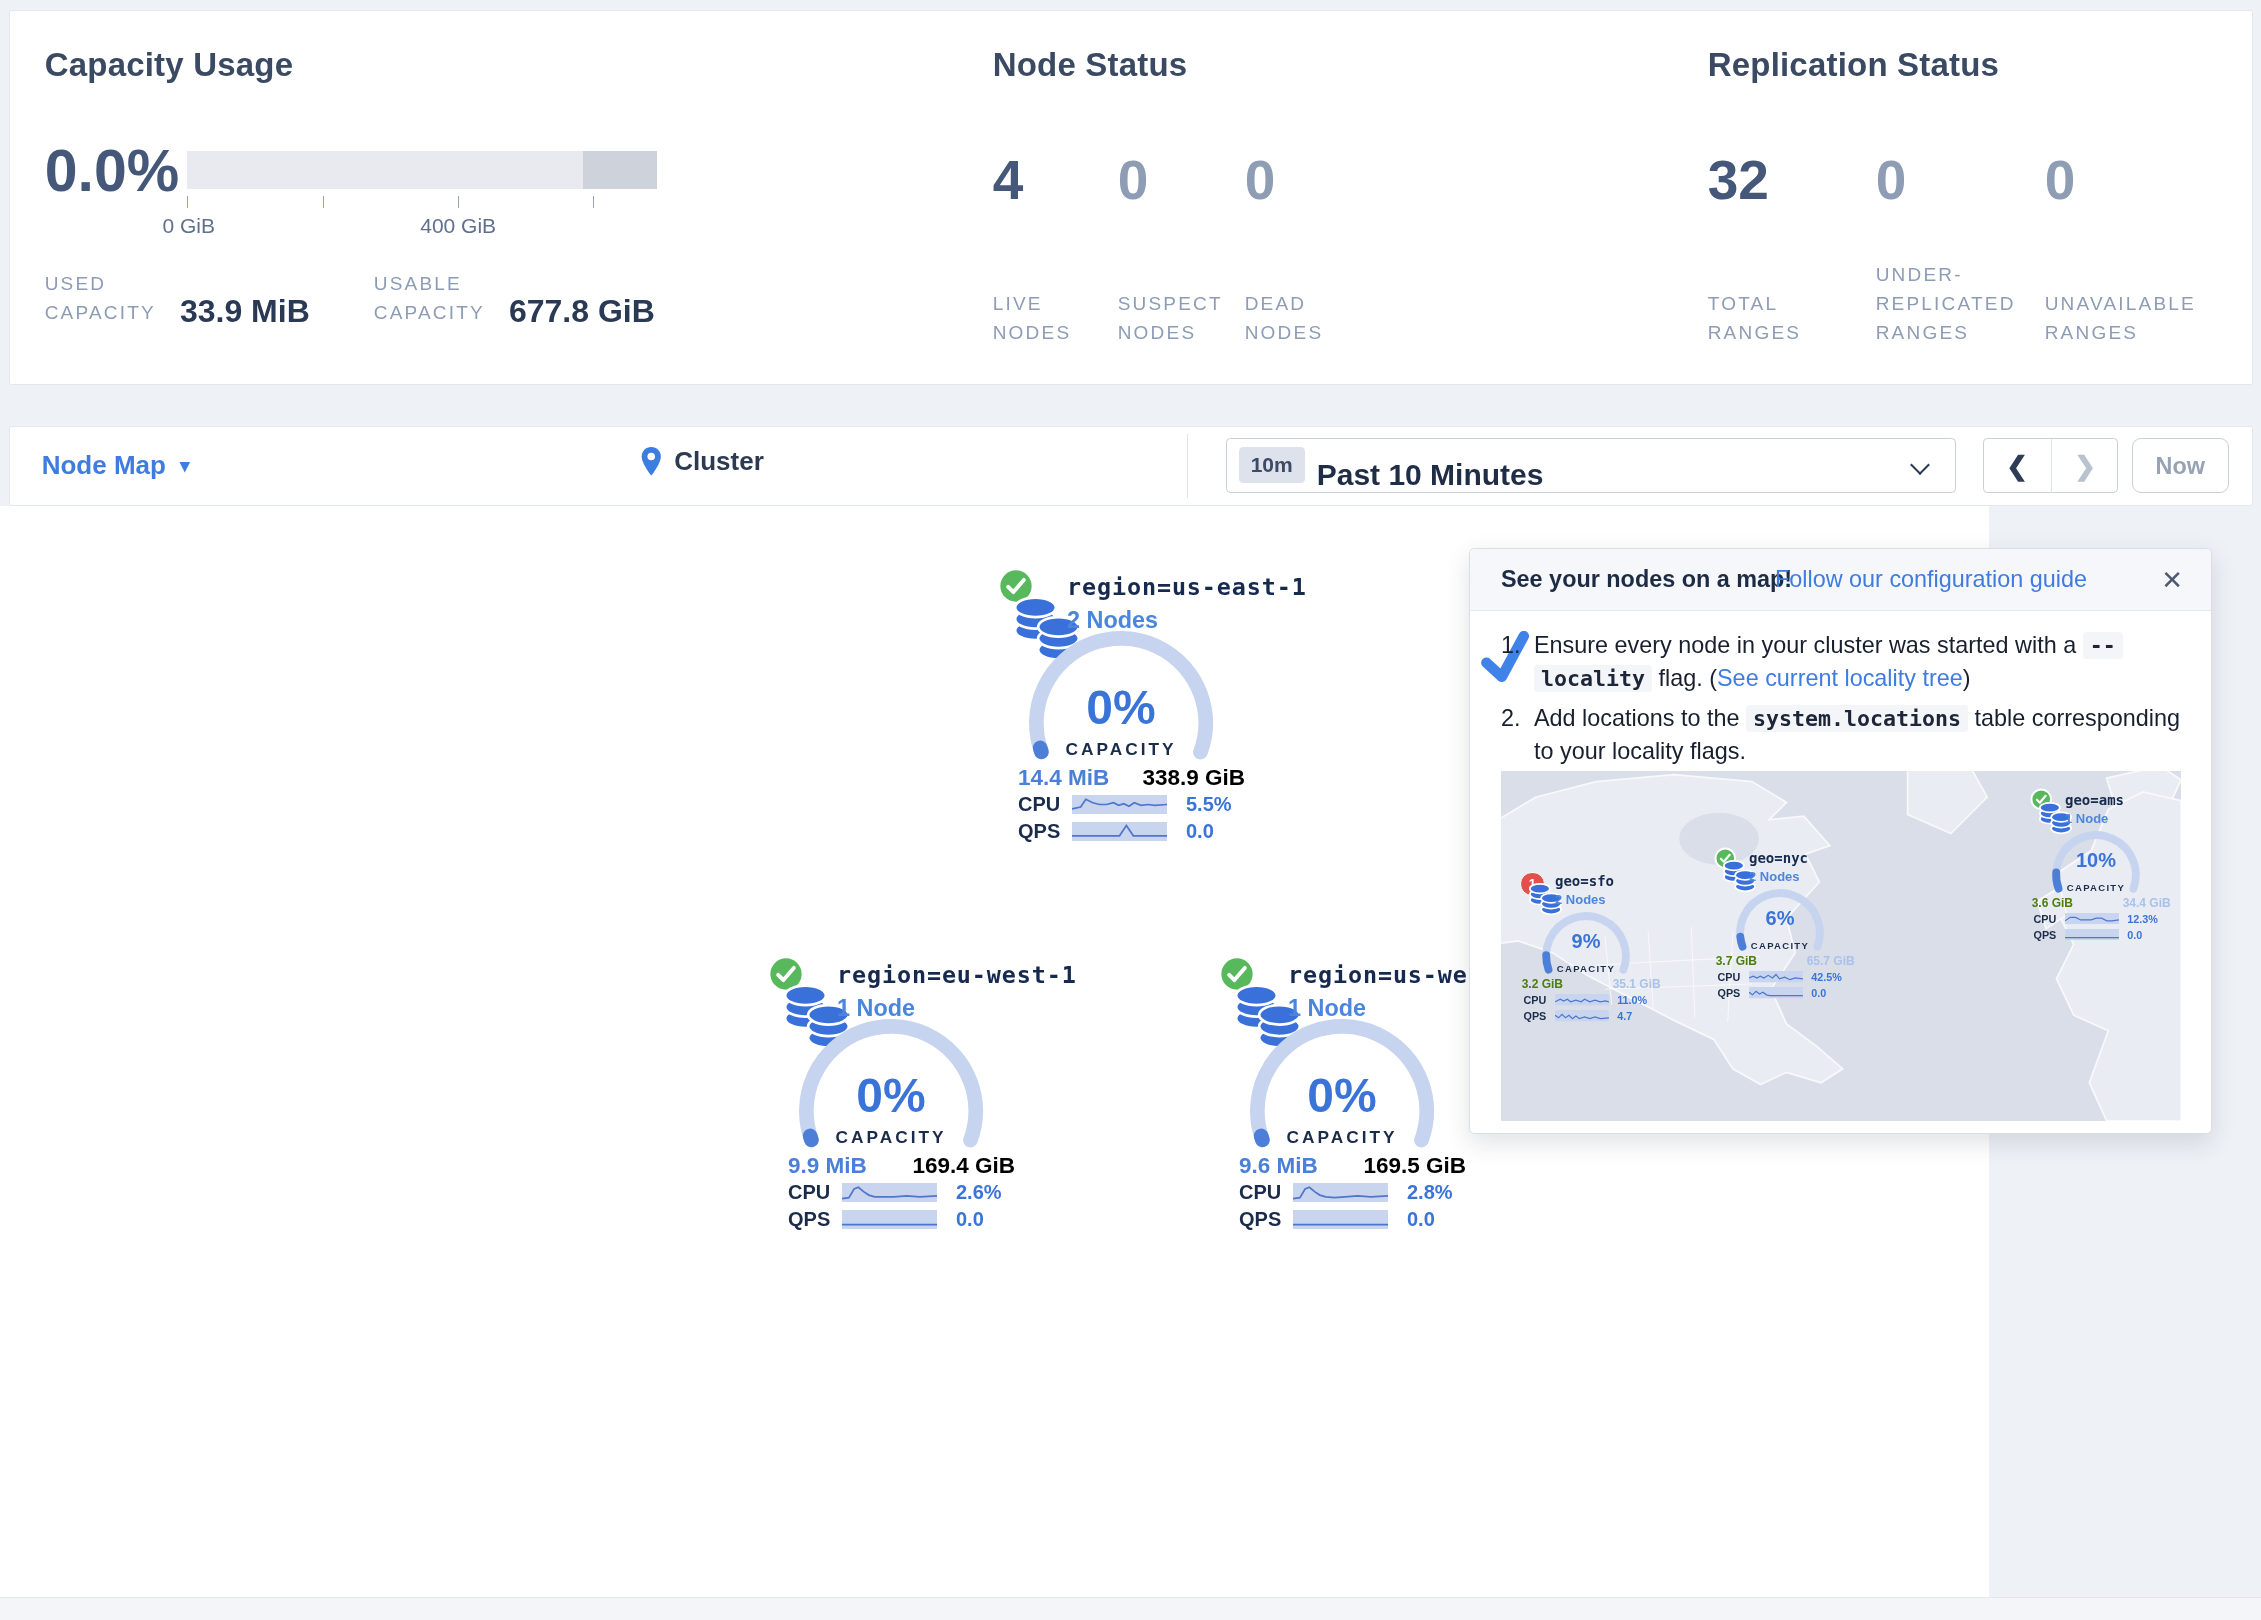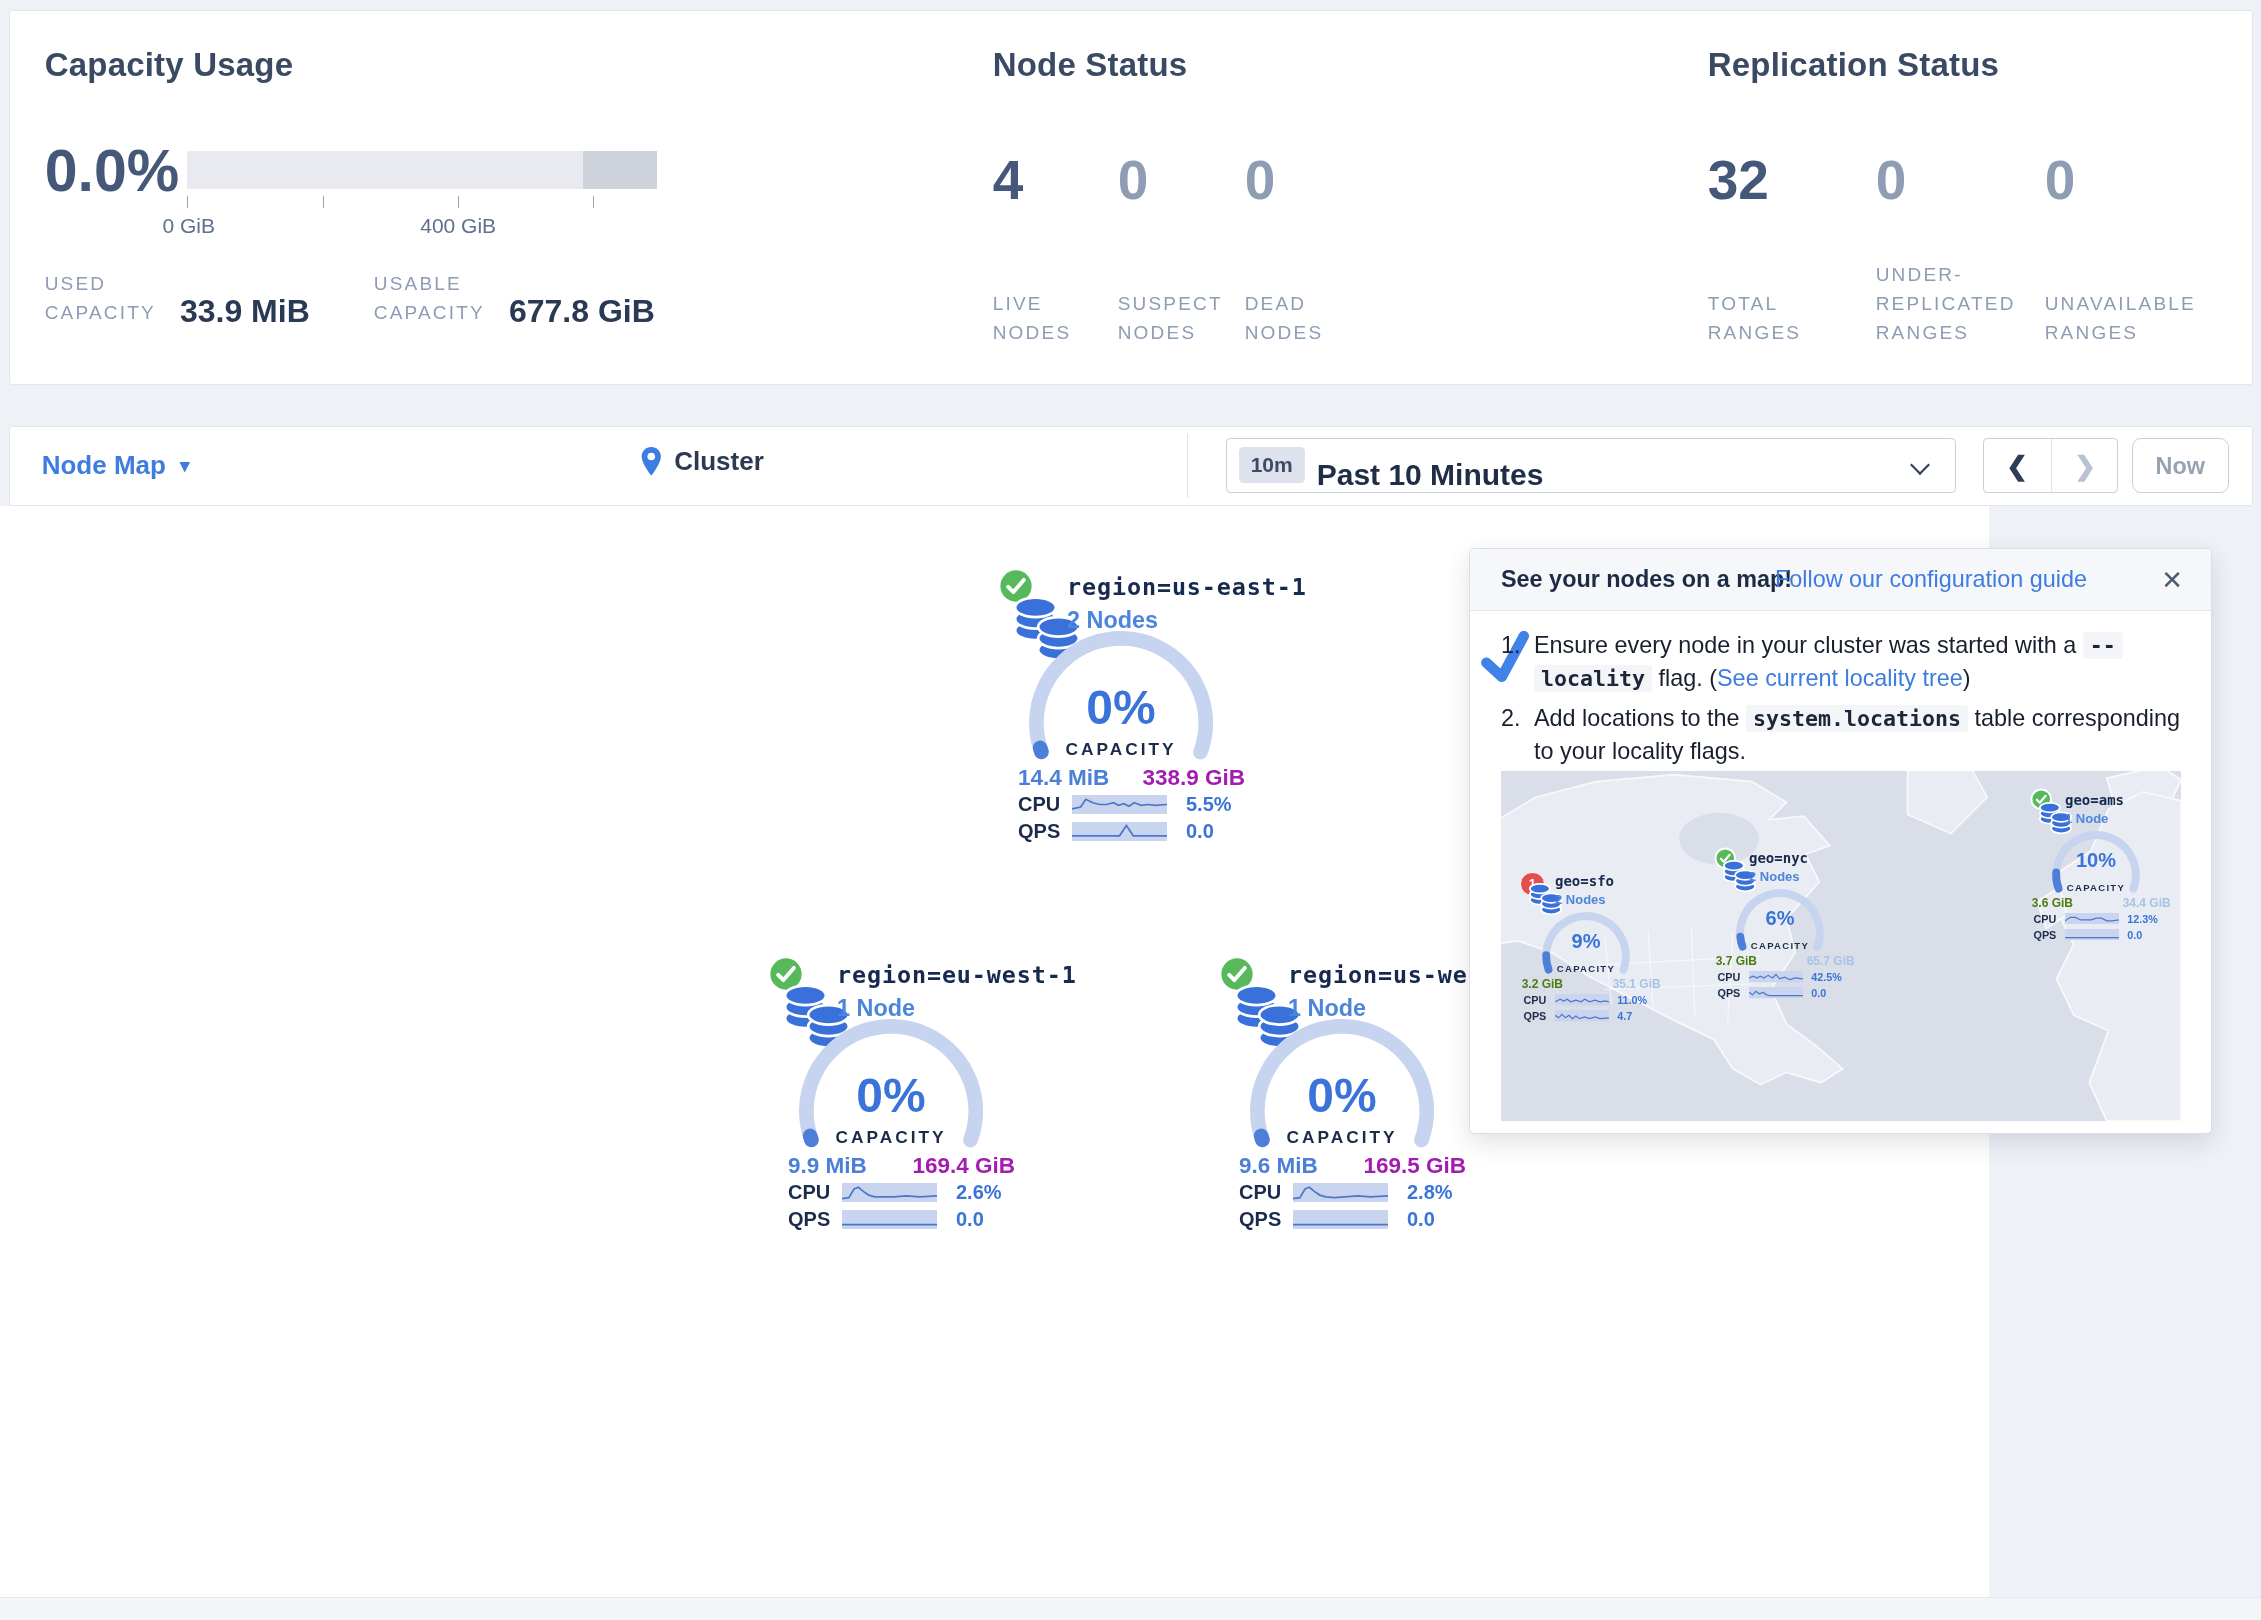--- a/index.html
+++ b/index.html
@@ -47,21 +47,21 @@
   .widget{position:absolute;width:286px;height:299px;cursor:pointer;}
   .w-badge{position:absolute;left:8.7px;top:7px;}
   .w-db{position:absolute;left:26px;top:36px;}
   .w-loc{position:absolute;left:80px;top:14px;font-family:"DejaVu Sans Mono",monospace;font-size:23.4px;font-weight:700;color:#16294e;letter-spacing:0.9px;white-space:nowrap;}
   .w-count{position:absolute;left:80px;top:48px;font-size:23.4px;font-weight:700;color:#4c85dc;}
   .gauge-wrap{position:absolute;left:39px;top:69px;width:190px;height:190px;}
   .w-pct{position:absolute;left:0;top:52px;width:100%;text-align:center;font-size:48px;font-weight:700;color:#3a74d8;}
   .w-capcap{position:absolute;left:0;top:111px;width:100%;text-align:center;font-size:17.3px;font-weight:700;letter-spacing:3px;color:#1b2b4a;}
   .w-vals{position:absolute;left:31px;top:206px;width:227px;display:flex;justify-content:space-between;}
   .w-used{font-size:22.5px;font-weight:600;color:#4b7fd8;}
-  .w-total{font-size:22.5px;font-weight:600;color:#a21caf;}
+  .w-total{font-size:22.5px;font-weight:600;color:#000000;}
   .w-metric{position:absolute;left:31px;display:flex;align-items:center;}
   .w-mlbl{width:54px;font-size:20px;font-weight:800;color:#1b2b4a;}
   .w-mval{margin-left:19px;font-size:20px;font-weight:700;color:#3a74d8;}
   .spark{display:block;}
 
   
   .popup{position:absolute;left:1469px;top:548px;width:743px;height:586px;background:#fff;border:0.9px solid #d8dde6;border-radius:5.2px;box-shadow:0 8.7px 24px rgba(40,50,70,.14);box-sizing:border-box;}
   .pop-head{position:absolute;left:0;top:0;width:100%;height:62px;background:#f5f7fa;border-bottom:0.9px solid #e4e8ee;border-radius:5.2px 5.2px 0 0;box-sizing:border-box;}
   .pop-title{position:absolute;left:31px;top:17.3px;font-size:23.4px;font-weight:700;color:#1d2b45;}
   .pop-link{position:absolute;left:305px;top:17.3px;font-size:23.4px;color:#3e7ce0;cursor:pointer;text-decoration:none;}

